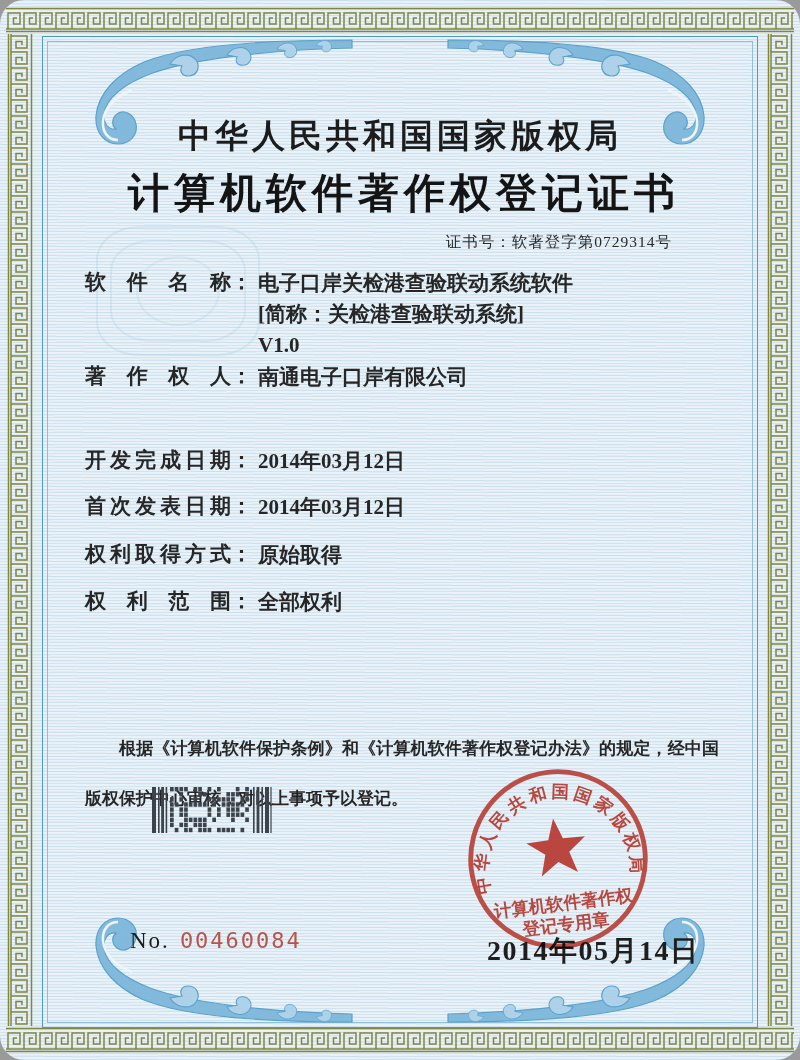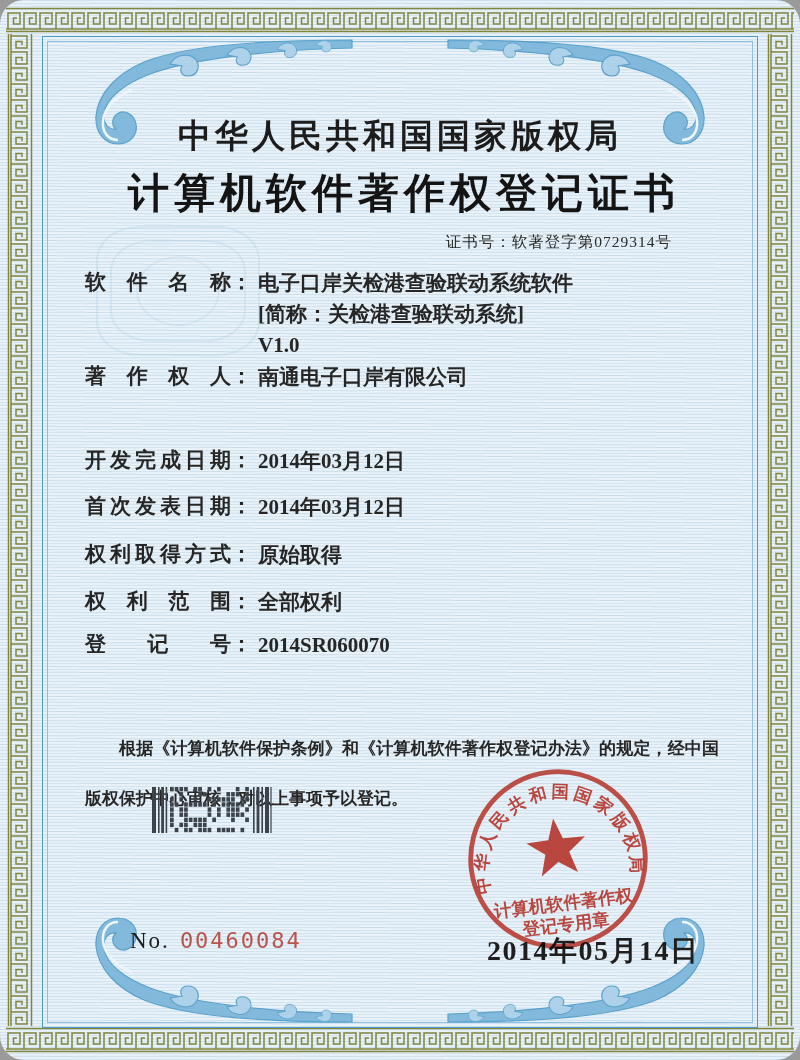--- a/index.html
+++ b/index.html
@@ -169,26 +169,20 @@
         </div>
     </div>
 
     <div class="row" style="top:587px">
       <span class="lbl"><span class="lbl-text">权利范围</span><span class="colon">：</span></span>
       <div class="val">
           <div>全部权利</div>
         </div>
     </div>
 
-    <div class="row" style="top:630px">
-      <span class="lbl"><span class="lbl-text">登记号</span><span class="colon">：</span></span>
-      <div class="val">
-          <div>2014SR060070</div>
-        </div>
-    </div>
 
     <div class="statement">根据《计算机软件保护条例》和《计算机软件著作权登记办法》的规定，经中国版权保护中心审核，对以上事项予以登记。</div>
 
     <svg class="barcode" id="barcode-svg" viewBox="0 0 120 48">
         <rect x="0" y="1" w="4" width="4" height="46" fill="#3c434b"></rect>
         <rect x="6" y="1" w="1.6" width="1.6" height="46" fill="#3c434b"></rect>
         <rect x="9.2" y="1" w="2.8" width="2.8" height="46" fill="#3c434b"></rect>
         <rect x="13.6" y="1" w="1.6" width="1.6" height="46" fill="#3c434b"></rect>
         <rect x="18" y="1" w="3.7" width="3.7" height="4.4" fill="#3c434b"></rect>
         <rect x="18" y="11.2" w="3.7" width="3.7" height="4.4" fill="#3c434b"></rect>

